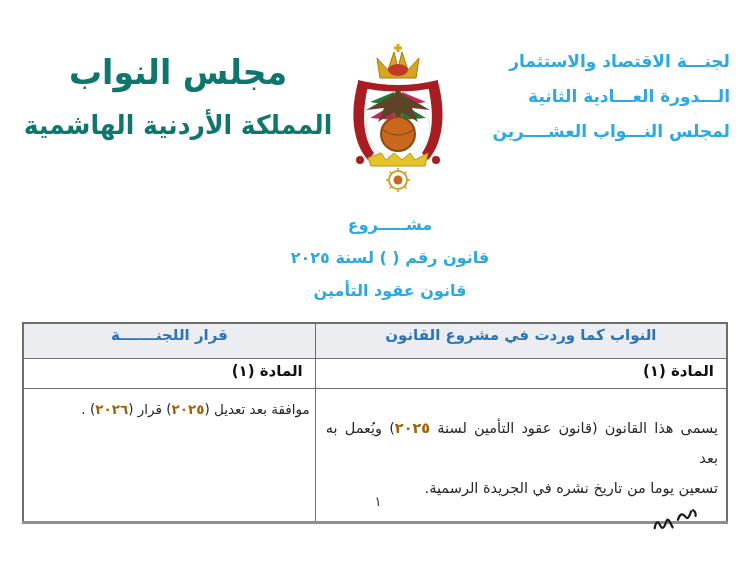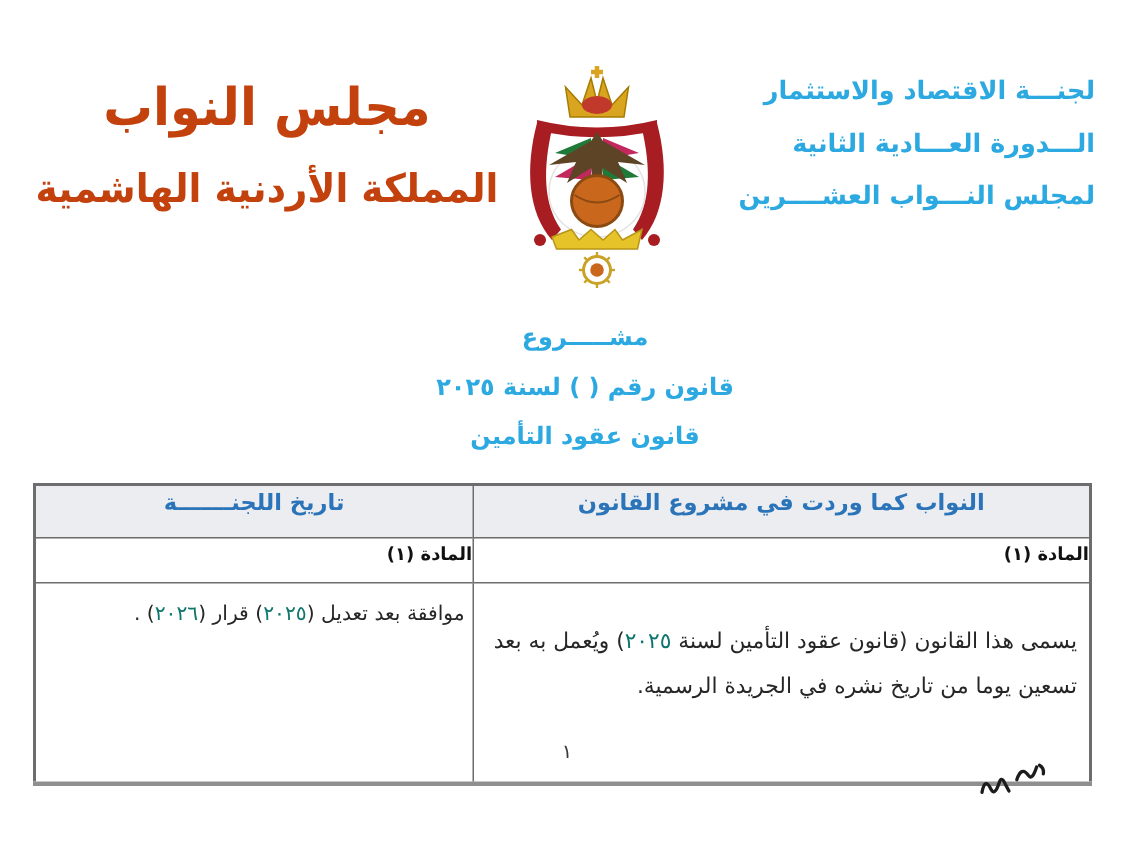--- a/index.html
+++ b/index.html
@@ -9,21 +9,21 @@
     background:#ffffff;
     overflow:hidden;
     font-family:"DejaVu Sans", sans-serif;
     direction:rtl;
   }
 
   
   .calligraphy{
     position:absolute;
     left:22px;top:52px;width:312px;
-    text-align:center;color:#c2410c;
+    text-align:center;color:#0f766e;
   }
   .calligraphy .line1{
     font-size:33px;font-weight:bold;
     transform:scaleY(1.05);
   }
   .calligraphy .line2{
     font-size:25px;font-weight:bold;margin-top:20px;
     transform:scaleY(1.05);
     white-space:nowrap;
   }
@@ -56,35 +56,35 @@
     vertical-align:top;
   }
   table.compare{border:2px solid #6d6d6d;border-bottom:3px solid #8f8f8f;}
   td.hdr{
     background:#ebedf0;
     color:#2b74b9;font-weight:bold;font-size:15px;
     text-align:center;height:30px;vertical-align:middle;
     padding:2px 4px;
   }
   td.lbl{
-    color:#111;font-weight:bold;font-size:12px;
-    height:24px;padding:3px 0 2px;
+    color:#111;font-weight:bold;font-size:15px;
+    height:24px;padding:3px 12px 2px;
     text-align:start;
   }
   td.body-article{
     height:108px;padding:24px 8px 0 10px;
     color:#262626;font-size:14.5px;line-height:30px;
     text-align:justify;
   }
   td.body-decision{
     height:108px;padding:7px 5px 0 6px;
     color:#262626;font-size:13.5px;line-height:26px;
     text-align:start;
   }
-  .red-num{color:#0f766e;font-weight:normal;letter-spacing:2px;}
+  .red-num{color:#a16207;font-weight:bold;letter-spacing:2px;}
 
   
   .page-number{
     position:absolute;left:0;top:494px;width:756px;
     text-align:center;color:#3a3a3a;font-size:13px;
   }
   .signature{position:absolute;left:648px;top:504px;width:56px;height:34px;transform:rotate(-6deg);}
 </style>
 </head>
 <body>
@@ -154,21 +154,21 @@
   </div>
 
   <table class="compare">
     <colgroup>
       <col style="width:413px">
       <col style="width:293px">
     </colgroup>
     <tbody>
         <tr>
       <td class="hdr">النواب كما وردت في مشروع القانون</td>
-      <td class="hdr">تاريخ اللجنـــــــة</td>
+      <td class="hdr">قرار اللجنـــــــة</td>
     </tr>
     <tr>
       <td class="lbl">المادة (١)</td>
       <td class="lbl">المادة (١)</td>
     </tr>
     <tr>
       <td class="body-article">
         <span>يسمى هذا القانون (قانون عقود التأمين لسنة </span><span class="red-num">٢٠٢٥</span><span>) ويُعمل به بعد</span><br>
         <span>تسعين يوما من تاريخ نشره في الجريدة الرسمية.</span>
       </td>

